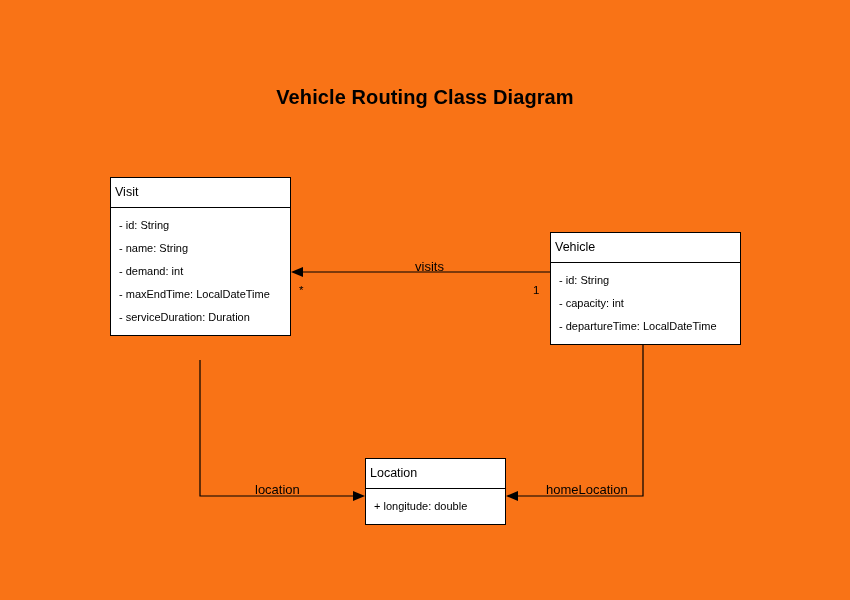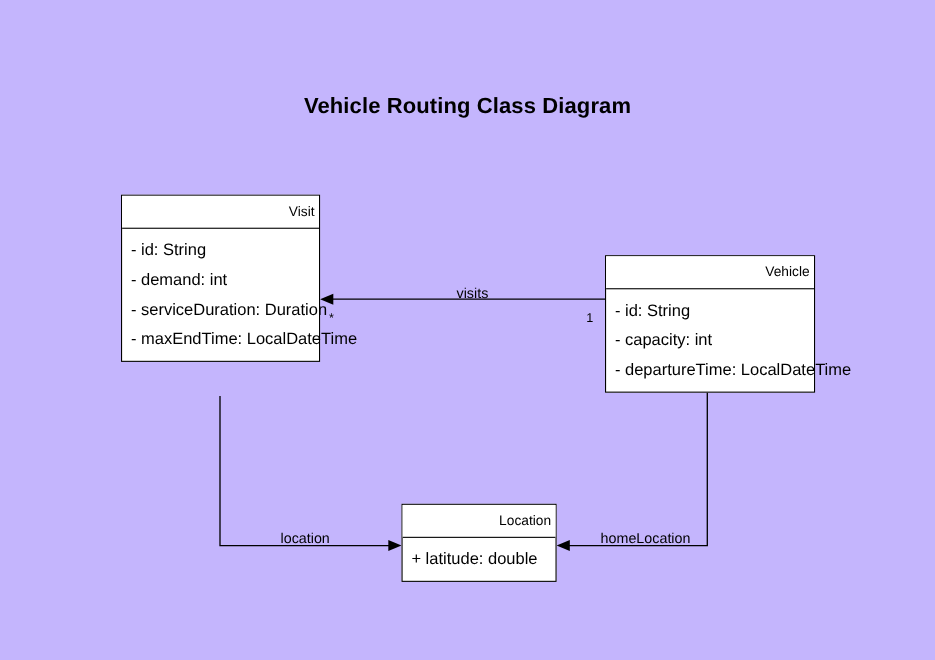--- a/index.html
+++ b/index.html
@@ -10,21 +10,21 @@
     width: 850px;
     height: 600px;
     background: #ffffff;
     font-family: "Liberation Sans", sans-serif;
     overflow: hidden;
   }
   #canvas {
     position: relative;
     width: 850px;
     height: 600px;
-    background: #c4b5fd;
+    background: #f97316;
   }
 
   
   .diagram-title {
     position: absolute;
     left: 0;
     top: 86px;
     width: 850px;
     text-align: center;
     font-size: 20px;
@@ -53,32 +53,32 @@
 
   
   .uml-class {
     position: absolute;
     background: #ffffff;
     border: 1px solid #000000;
     box-sizing: border-box;
     color: #000000;
   }
   .class-name {
-    text-align: right;
+    text-align: left;
     font-size: 12.5px;
     line-height: 1;
     padding: 8px 4px 8px 4px;
     border-bottom: 1px solid #000000;
     background: #ffffff;
   }
   .class-attrs {
     padding: 6px 0 6px 0;
   }
   .class-attr {
-    font-size: 15px;
+    font-size: 11px;
     line-height: 1;
     padding: 6px 0 6px 8px;
     white-space: nowrap;
   }
 
   #class-visit    { left: 110px; top: 177px; width: 181px; }
   #class-vehicle  { left: 550px; top: 216px; width: 191px; margin-top: 16px; }
   #class-location { left: 365px; top: 458px; width: 141px; }
 
   
@@ -135,35 +135,36 @@
   <div class="multiplicity" id="mult-visits-target">1</div>
 
   <div class="edge-label" id="label-location">location</div>
 
   <div class="edge-label" id="label-homelocation">homeLocation</div>
 
   <div class="uml-class" id="class-visit">
     <div class="class-name">Visit</div>
     <div class="class-attrs">
       <div class="class-attr">- id: String</div>
+      <div class="class-attr">- name: String</div>
       <div class="class-attr">- demand: int</div>
+      <div class="class-attr">- maxEndTime: LocalDateTime</div>
       <div class="class-attr">- serviceDuration: Duration</div>
-      <div class="class-attr">- maxEndTime: LocalDateTime</div>
     </div>
   </div>
 
   <div class="uml-class" id="class-vehicle">
     <div class="class-name">Vehicle</div>
     <div class="class-attrs">
       <div class="class-attr">- id: String</div>
       <div class="class-attr">- capacity: int</div>
       <div class="class-attr">- departureTime: LocalDateTime</div>
     </div>
   </div>
 
   <div class="uml-class" id="class-location">
     <div class="class-name">Location</div>
     <div class="class-attrs">
-      <div class="class-attr">+ latitude: double</div>
+      <div class="class-attr">+ longitude: double</div>
     </div>
   </div>
 
 </div>
 
 </body></html>

